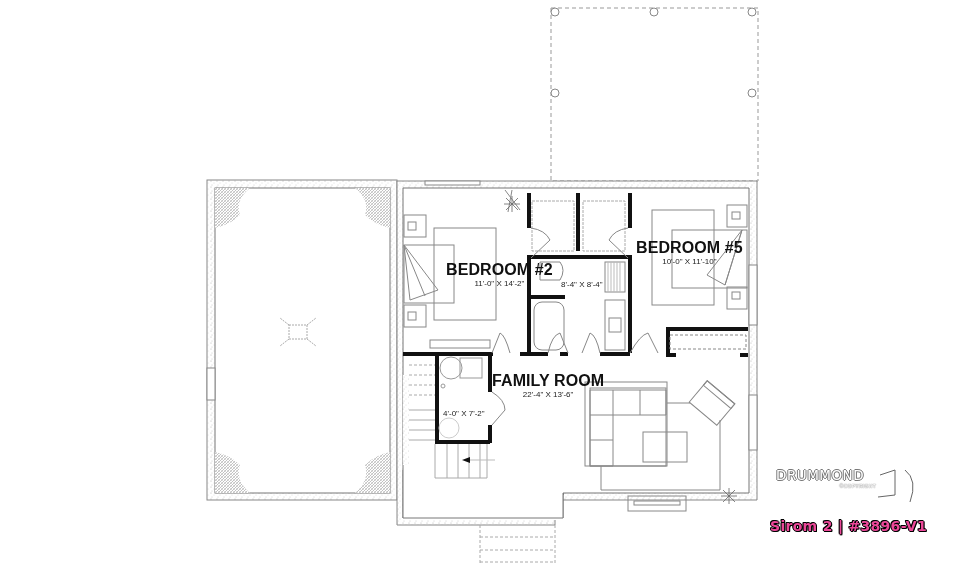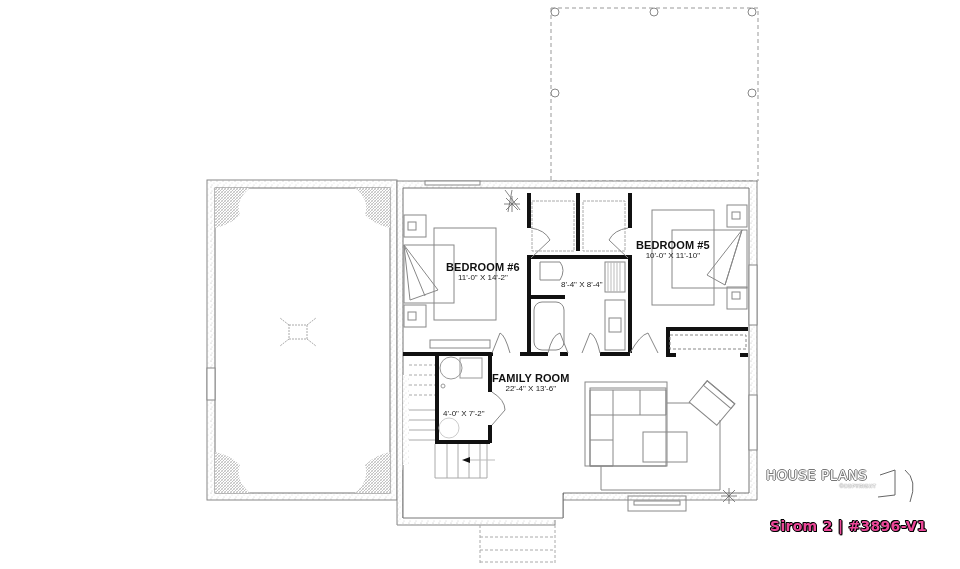--- a/index.html
+++ b/index.html
@@ -1,19 +1,19 @@
 <!DOCTYPE html>
 <html><head>
   <meta charset="utf-8">
   <style>
     html, body { margin: 0; padding: 0; background: #ffffff; }
     body { width: 960px; height: 569px; position: relative; overflow: hidden; font-family: "Liberation Sans", sans-serif; }
     #plan { position: absolute; left: 0; top: 0; width: 960px; height: 569px; }
     .room-label { position: absolute; text-align: center; color: #111; white-space: nowrap; }
-    .room-name { font-weight: bold; font-size: 11px; letter-spacing: 0.1px; }
+    .room-name { font-weight: bold; font-size: 16px; letter-spacing: 0.1px; }
     .room-dim { font-size: 8px; color: #222; }
     .brand { position: absolute; left: 766px; top: 468px; width: 160px; }
     .brand-line { font-family: "DejaVu Sans", sans-serif; font-size: 13.5px; color: #fff; letter-spacing: 0.5px; line-height: 15px;
       text-shadow: -1px 0 #777, 1px 0 #777, 0 -1px #777, 0 1px #777; font-weight: normal; }
     .brand-copy { font-size: 5px; color: #fff; text-shadow: 0 0 1px #333; text-align: right; width: 110px; letter-spacing: 0.3px; font-weight: bold; }
     .plan-title { position: absolute; left: 770px; top: 518px; font-family: "DejaVu Sans", sans-serif; font-weight: bold; font-size: 14px; color: #ec4899;
       text-shadow: -1px 0 #000, 1px 0 #000, 0 -1px #000, 0 1px #000, 1px 1px #000, -1px -1px #000; letter-spacing: 0.3px; }
   </style>
 </head>
 <body>
@@ -174,21 +174,21 @@
     <path d="M729,488 L729,504 M721,496 L737,496 M723,490 L735,502 M735,490 L723,502"></path>
   </g>
 
   <g stroke="#666" fill="none" stroke-width="1">
     <path d="M880,475 L895,470 L895,495 L878,497"></path>
     <path d="M905,470 Q918,480 910,502"></path>
   </g>
 </svg>
 
 <div class="room-label" style="left:446px; top:261px;">
-  <div class="room-name">BEDROOM #6</div>
+  <div class="room-name">BEDROOM #2</div>
   <div class="room-dim">11'-0" X 14'-2"</div>
 </div>
 
 <div class="room-label" style="left:636px; top:239px;">
   <div class="room-name">BEDROOM #5</div>
   <div class="room-dim">10'-0" X 11'-10"</div>
 </div>
 
 <div class="room-label" style="left:561px; top:280px;">
   <div class="room-dim">8'-4" X 8'-4"</div>
@@ -197,17 +197,17 @@
 <div class="room-label" style="left:492px; top:372px;">
   <div class="room-name">FAMILY ROOM</div>
   <div class="room-dim">22'-4" X 13'-6"</div>
 </div>
 
 <div class="room-label" style="left:443px; top:409px;">
   <div class="room-dim">4'-0" X 7'-2"</div>
 </div>
 
 <div class="brand">
-  <div class="brand-line">HOUSE PLANS</div>
+  <div class="brand-line" style="padding-left:10px;">DRUMMOND</div>
   <div class="brand-copy">©COPYRIGHT</div>
 </div>
 
 <div class="plan-title">Sirom 2 | #3896-V1</div>
 
 </body></html>

